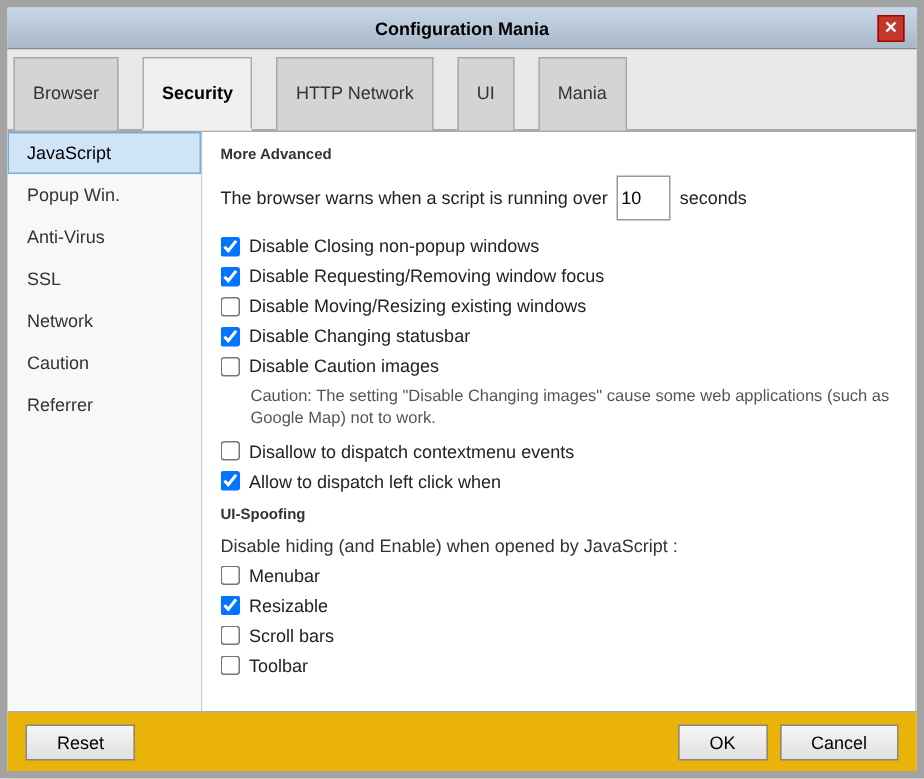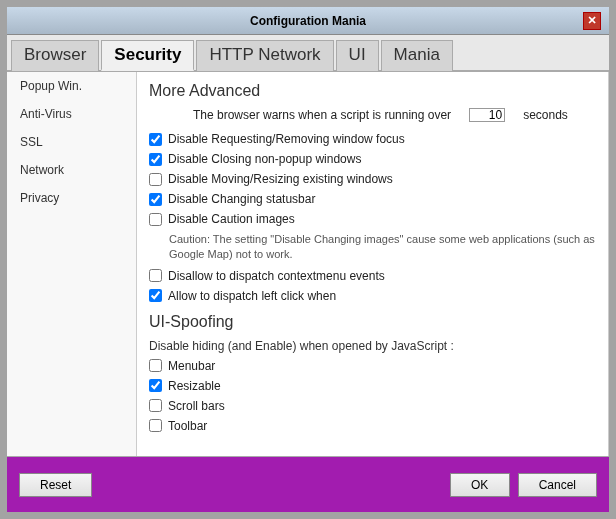--- a/index.html
+++ b/index.html
@@ -9,21 +9,21 @@
       background: #f0f0f0;
       display: flex;
       align-items: center;
       justify-content: center;
       height: 100vh;
     }
     .window {
       width: 616px;
       height: 519px;
       background: #f0f0f0;
-      border: 7px solid #a3a3a3;
+      border: 5px solid #a3a3a3;
       box-shadow: 2px 2px 8px rgba(0,0,0,0.4);
       display: flex;
       flex-direction: column;
     }
     .title-bar {
       background: linear-gradient(to bottom, #c8d8e8, #a8b8c8);
       height: 28px;
       display: flex;
       align-items: center;
       justify-content: space-between;
@@ -51,27 +51,27 @@
       font-weight: bold;
     }
     .tab-bar {
       display: flex;
       background: #e8e8e8;
       border-bottom: 2px solid #aaa;
       padding-top: 4px;
       padding-left: 4px;
     }
     .tab {
-      padding: 4px 12px;
+      padding: 16px 12px;
       border: 1px solid #aaa;
       border-bottom: none;
       background: #d4d4d4;
       cursor: pointer;
-      margin-right: 2px;
-      font-size: 17px;
+      margin-right: 16px;
+      font-size: 12px;
       color: #333;
       position: relative;
       top: 1px;
     }
     .tab.active {
       background: #f0f0f0;
       border-bottom: 2px solid #f0f0f0;
       font-weight: bold;
       z-index: 1;
       color: #000;
@@ -107,78 +107,77 @@
       display: flex;
       flex-direction: column;
     }
     .scroll-container {
       flex: 1;
       overflow-y: scroll;
       padding: 10px 12px;
       border-right: 1px solid #ccc;
     }
     .section-title {
-      font-size: 16px;
-      font-weight: normal;
+      font-size: 10px;
+      font-weight: bold;
       margin-bottom: 8px;
       color: #333;
     }
     .option-row {
       display: flex;
       align-items: center;
       margin-bottom: 6px;
       gap: 6px;
     }
     .option-row input[type="checkbox"] {
       width: 13px;
       height: 13px;
       cursor: pointer;
     }
     .option-label {
       font-size: 12px;
       color: #222;
     }
     .inline-input {
       width: 36px;
-      height: 14px;
+      height: 30px;
       border: 1px solid #999;
-      text-align: right;
+      text-align: left;
       font-size: 12px;
       padding: 0 2px;
       background: #fff;
     }
     .seconds-row {
       display: flex;
       align-items: center;
       margin-bottom: 10px;
-      gap: 18px;
-      margin-left: 44px;
+      gap: 6px;
     }
     .seconds-label {
       font-size: 12px;
       color: #222;
     }
     .caution-box {
       margin: 4px 0 6px 20px;
       font-size: 11px;
       color: #555;
       line-height: 1.4;
     }
     .section-divider {
       margin: 10px 0 6px 0;
     }
     .section-sub-label {
       font-size: 12px;
       color: #333;
       margin-bottom: 6px;
     }
     .bottom-bar {
-      background: #a21caf;
+      background: #eab308;
       border-top: 1px solid #aaa;
-      height: 56px;
+      height: 40px;
       display: flex;
       align-items: center;
       justify-content: space-between;
       padding: 0 12px;
     }
     .btn {
       padding: 4px 20px;
       border: 1px solid #888;
       background: linear-gradient(to bottom, #f5f5f5, #e0e0e0);
       cursor: pointer;
@@ -218,44 +217,46 @@
     <div class="tab">Browser</div>
     <div class="tab active">Security</div>
     <div class="tab">HTTP Network</div>
     <div class="tab">UI</div>
     <div class="tab">Mania</div>
   </div>
 
   <div class="content-area">
 
     <div class="sidebar">
+      <div class="sidebar-item active">JavaScript</div>
       <div class="sidebar-item">Popup Win.</div>
       <div class="sidebar-item">Anti-Virus</div>
       <div class="sidebar-item">SSL</div>
       <div class="sidebar-item">Network</div>
-      <div class="sidebar-item">Privacy</div>
+      <div class="sidebar-item">Caution</div>
+      <div class="sidebar-item">Referrer</div>
     </div>
 
     <div class="main-panel">
       <div class="scroll-container">
         <div class="section-title">More Advanced</div>
 
         <div class="seconds-row">
           <span class="seconds-label">The browser warns when a script is running over</span>
           <input type="text" class="inline-input" value="10" style="">
           <span class="seconds-label">seconds</span>
         </div>
 
         <div class="option-row">
           <input type="checkbox" checked="" style="">
+          <span class="option-label">Disable Closing non-popup windows</span>
+        </div>
+        <div class="option-row">
+          <input type="checkbox" checked="" style="">
           <span class="option-label">Disable Requesting/Removing window focus</span>
-        </div>
-        <div class="option-row">
-          <input type="checkbox" checked="" style="">
-          <span class="option-label">Disable Closing non-popup windows</span>
         </div>
         <div class="option-row">
           <input type="checkbox" style="">
           <span class="option-label">Disable Moving/Resizing existing windows</span>
         </div>
         <div class="option-row">
           <input type="checkbox" checked="" style="">
           <span class="option-label">Disable Changing statusbar</span>
         </div>
         <div class="option-row">

